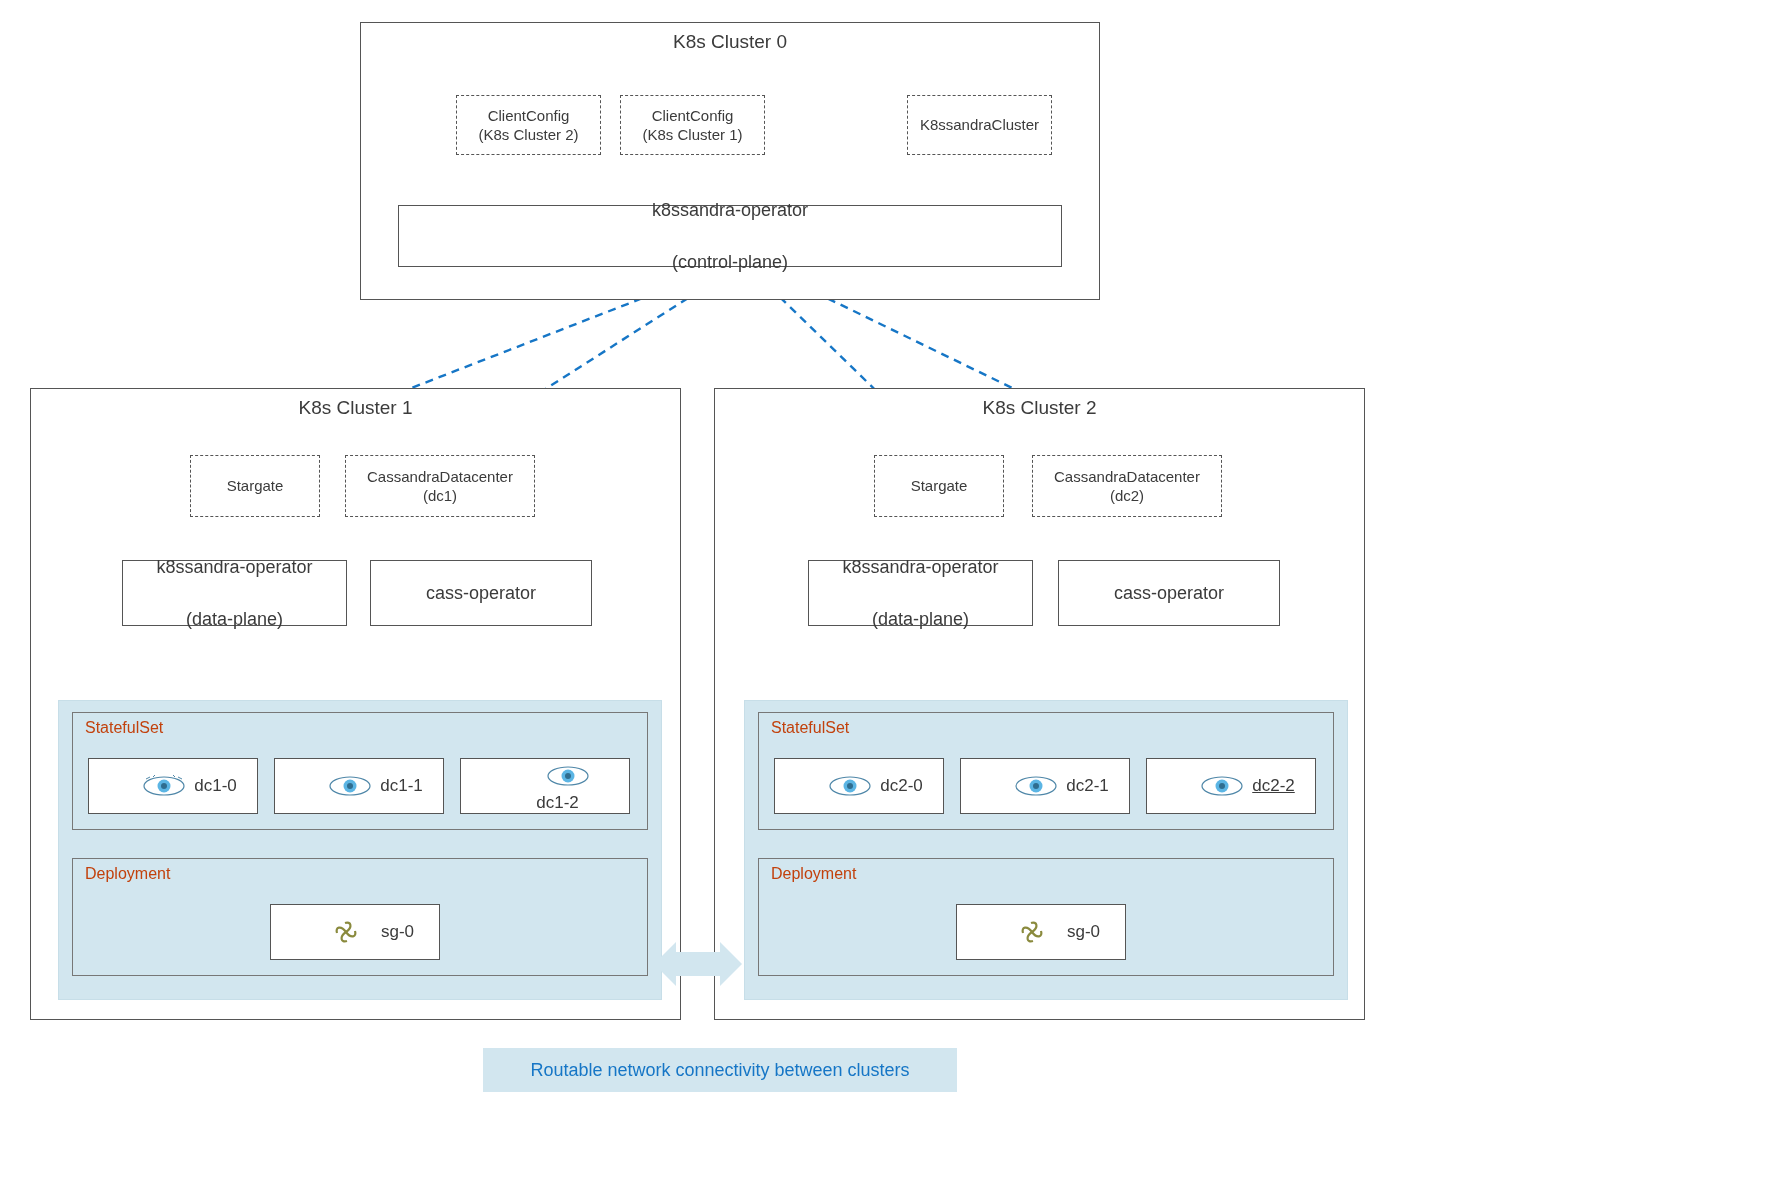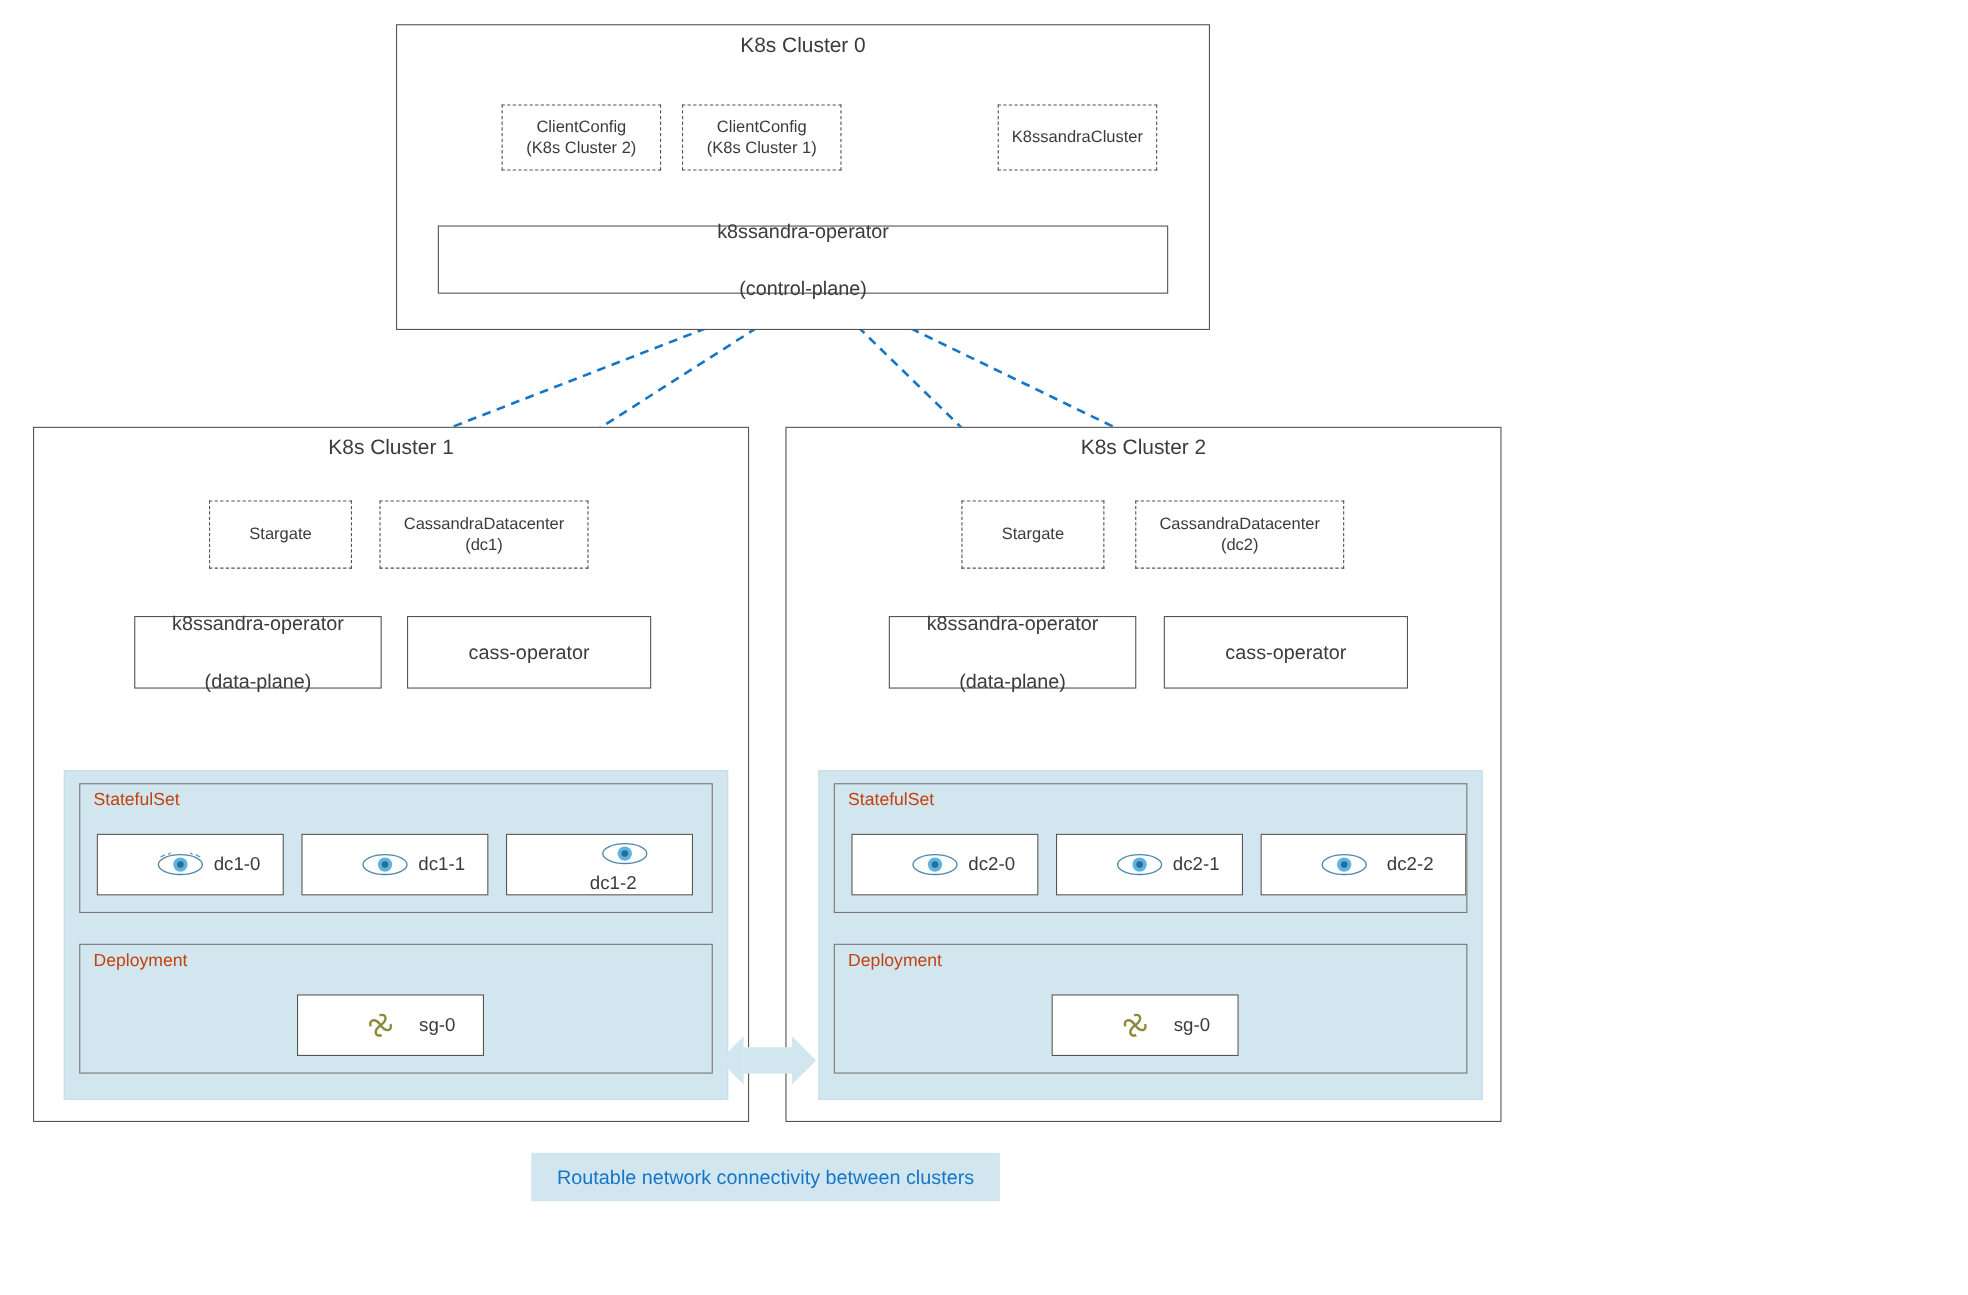--- a/index.html
+++ b/index.html
@@ -278,21 +278,21 @@
 <div class="pod" style="left:960px; top:758px; width:170px; height:56px;">
   <span class="pod-icon">
         <svg width="44" height="22" viewBox="0 0 44 22">
           <ellipse cx="22" cy="11" rx="20" ry="9" fill="none" stroke="#4f87a8" stroke-width="1.2"></ellipse>
           <circle cx="22" cy="11" r="6.5" fill="#5bb5e4"></circle>
           <circle cx="22" cy="11" r="3" fill="#2f6d8f"></circle>
         </svg>
       </span>
   <span class="pod-label">dc2-1</span>
 </div>
-<div class="pod" style="left:1146px; top:758px; width:187px; height:56px;">
+<div class="pod" style="left:1146px; top:758px; width:170px; height:56px;text-decoration:underline;">
   <span class="pod-icon">
         <svg width="44" height="22" viewBox="0 0 44 22">
           <ellipse cx="22" cy="11" rx="20" ry="9" fill="none" stroke="#4f87a8" stroke-width="1.2"></ellipse>
           <circle cx="22" cy="11" r="6.5" fill="#5bb5e4"></circle>
           <circle cx="22" cy="11" r="3" fill="#2f6d8f"></circle>
         </svg>
       </span>
   <span class="pod-label">dc2-2</span>
 </div>
 <div class="sf-panel" style="left:758px; top:858px; width:576px; height:118px;">
@@ -307,15 +307,15 @@
             <path d="M15 15 C 20 22, 26 20, 24 14"></path>
             <path d="M15 15 C 8 20, 10 26, 16 24"></path>
           </g>
         </svg>
       </span>
   <span class="pod-label">sg-0</span>
 </div>
 
 <div class="bi-arrow" style="left:676px; top:952px; width:44px; height:24px;"></div>
 
-<div class="banner" style="left:483px; top:1048px; width:426px; height:44px;">Routable network connectivity between clusters</div>
+<div class="banner" style="left:483px; top:1048px; width:474px; height:44px;">Routable network connectivity between clusters</div>
 
 </div>
 
 </body></html>

